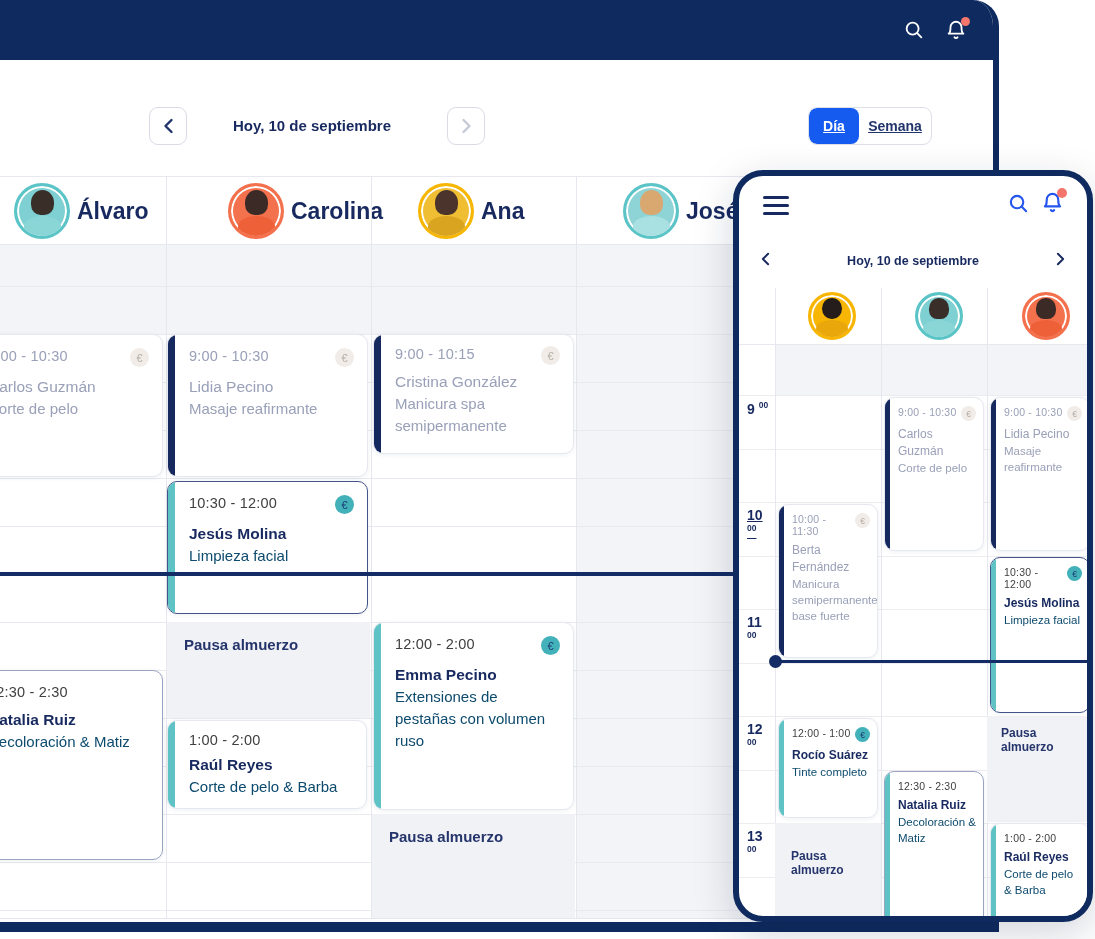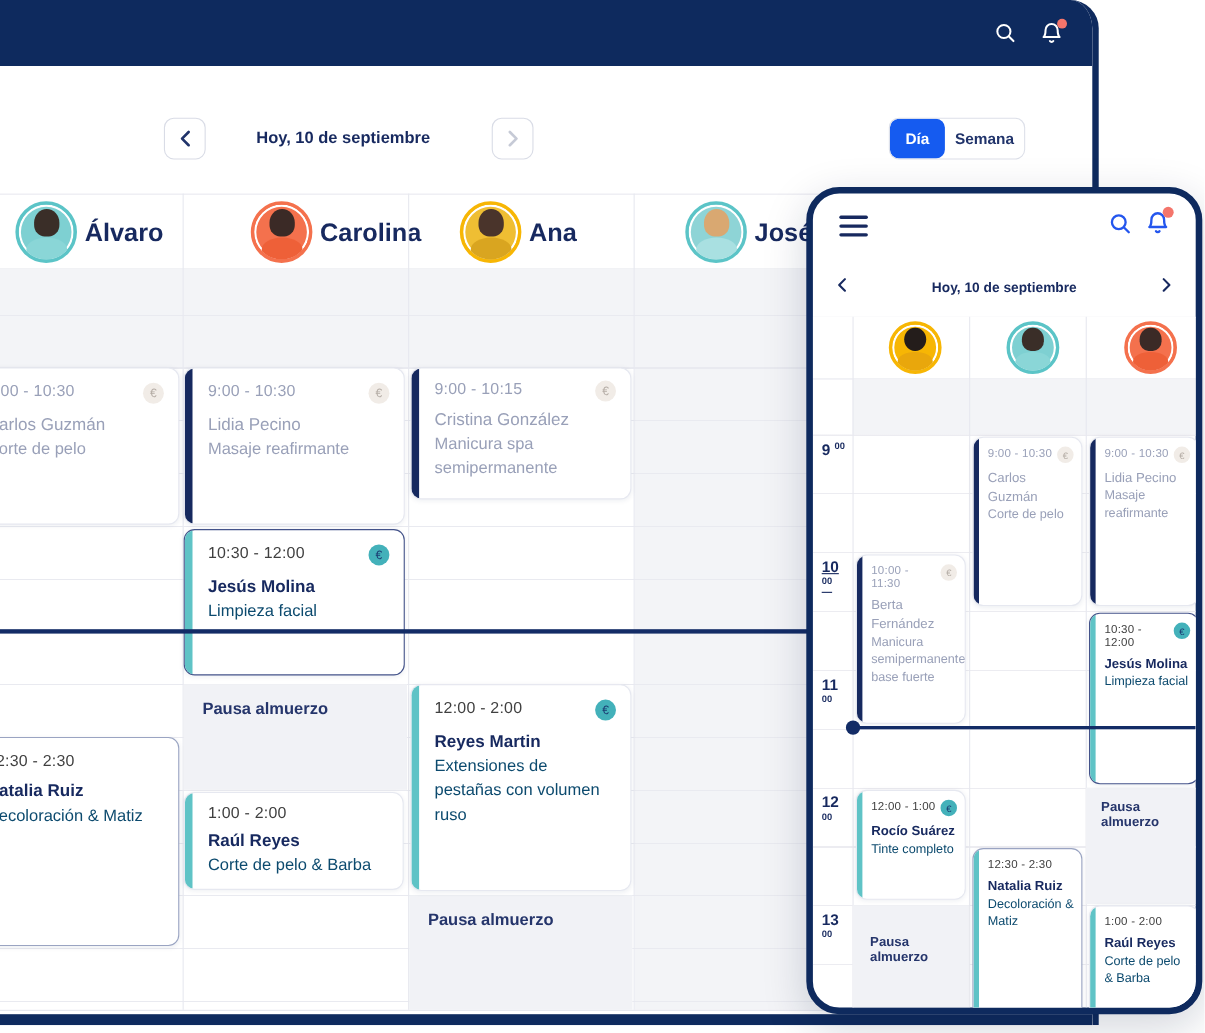--- a/index.html
+++ b/index.html
@@ -13,21 +13,21 @@
   .d-header .icons { position:absolute; right:24px; top:0; height:60px; display:flex; align-items:center; gap:16px; }
   .iconbtn { position:relative; width:26px; height:26px; display:flex; align-items:center; justify-content:center; cursor:pointer; }
   .reddot { position:absolute; width:9px; height:9px; border-radius:50%; background:#F4756B; right:-1px; top:0; }
 
   .navbtn { position:absolute; width:38px; height:38px; border:1px solid #D9DCE6; border-radius:9px;
     background:#fff; display:flex; align-items:center; justify-content:center; }
   .d-datelabel { position:absolute; left:187px; top:107px; width:250px; height:38px; line-height:38px;
     text-align:center; color:#17295F; font-weight:bold; font-size:15px; }
   .toggle { position:absolute; left:808px; top:107px; width:124px; height:38px; border:1px solid #DDE0E9;
     border-radius:9px; display:flex; overflow:hidden; background:#fff; }
-  .toggle .opt { display:flex; align-items:center; justify-content:center; font-size:14px; cursor:pointer; }
+  .toggle .opt { display:flex; align-items:center; justify-content:center; font-size:14px; cursor:pointer;text-decoration:underline; }
   .toggle .day { width:50px; background:#155BF0; color:#fff; font-weight:bold; border-radius:8px; }
   .toggle .week { flex:1; color:#21346B; font-weight:bold; }
 
   .d-staffrow { position:absolute; left:0; top:176px; width:993px; height:69px;
     border-top:1px solid #E8E9EF; border-bottom:1px solid #E8E9EF; background:#fff; }
   .staffcell { position:absolute; top:5px; height:58px; display:flex; align-items:center; gap:7px; }
   .staffname { color:#17295F; font-weight:bold; font-size:23px; }
 
   .avatar { border-radius:50%; position:relative; overflow:hidden; box-shadow: inset 0 0 0 2px #fff; }
   .av56 { width:56px; height:56px; border:3px solid; }
@@ -235,21 +235,21 @@
     </div>
   </div>
 
   <div class="card future" style="left:373px; top:622px; width:201px; height:188px;">
     <span class="bar teal"></span>
     <div class="inner">
       <div class="trow">
           <span class="time">12:00 - 2:00</span>
         <span class="euro t">€</span>
         </div>
-      <div class="client">Reyes Martin</div>
+      <div class="client">Emma Pecino</div>
       <div class="service">Extensiones de pestañas con volumen ruso</div>
     </div>
   </div>
 
   <div class="card future nat" style="left:-34px; top:670px; width:197px; height:190px;">
     <div class="inner">
       <div class="trow">
           <span class="time">12:30 - 2:30</span>
         </div>
       <div class="client">Natalia Ruiz</div>

